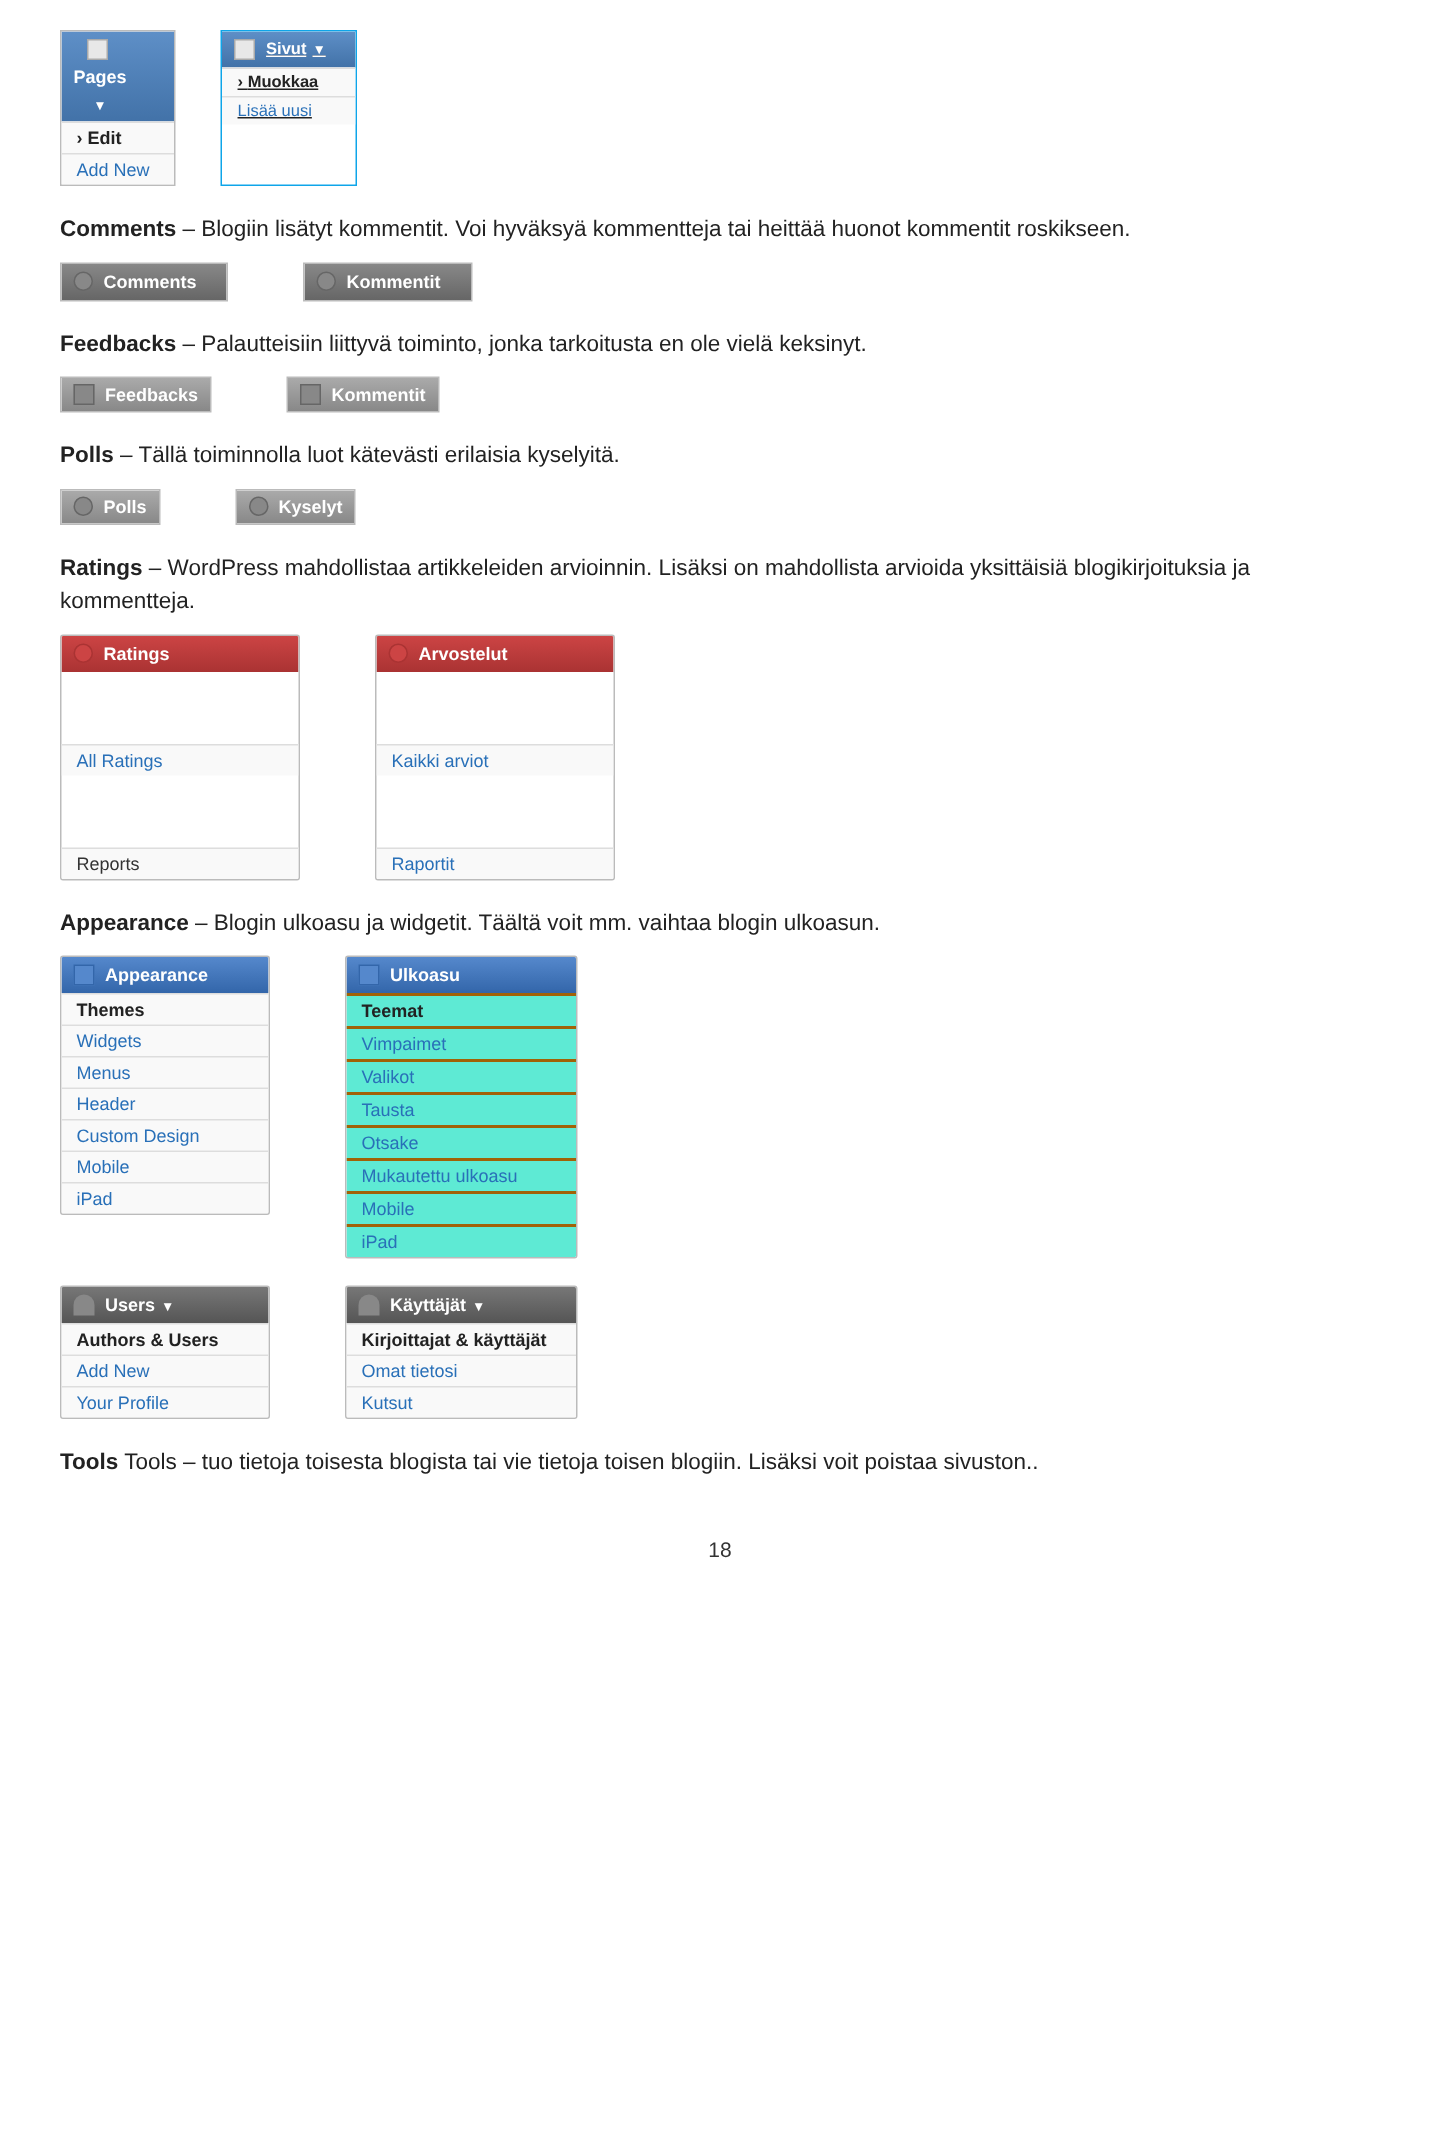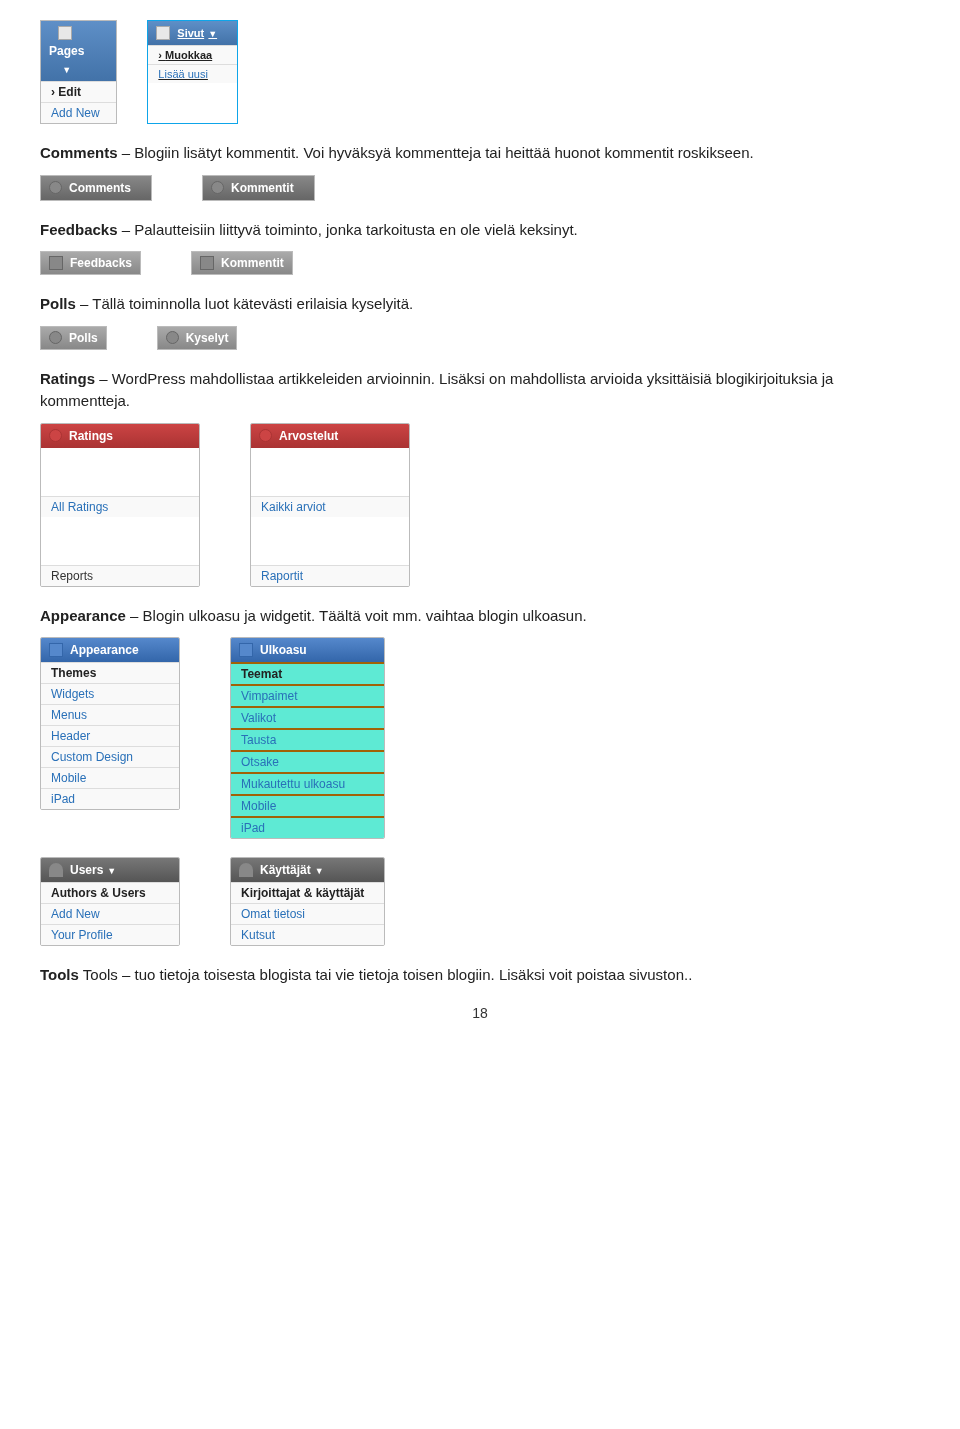--- a/index.html
+++ b/index.html
@@ -172,21 +172,21 @@
       padding: 3px 10px;
       border-top: 1px solid #ddd;
       background: #f9f9f9;
       font-size: 12px;
     }
     .kayttajat-panel-item.bold { font-weight: bold; color: #222; }
     .kayttajat-panel-item.link { color: #2970b8; }
 
     .page-number {
       text-align: center;
-      margin-top: 18px;
+      margin-top: 38px;
       font-size: 14px;
       color: #333;
     }
 
     
     .pages-screenshot {
       display: flex;
       gap: 0;
       margin-bottom: 18px;
     }

